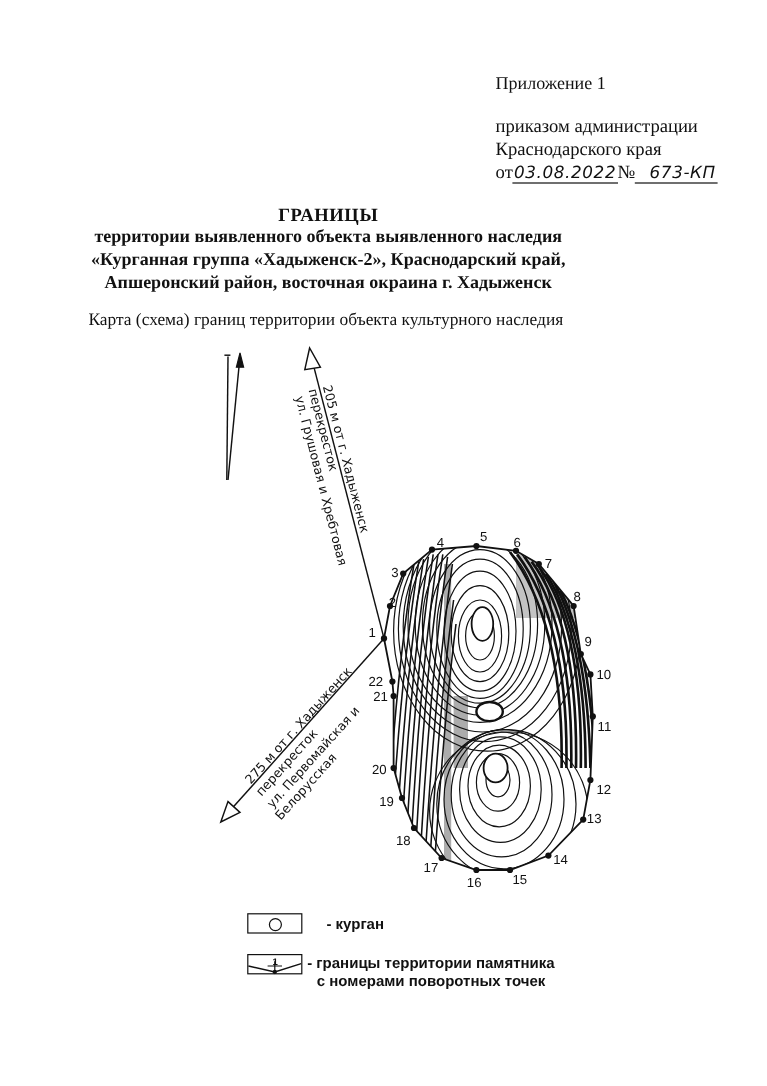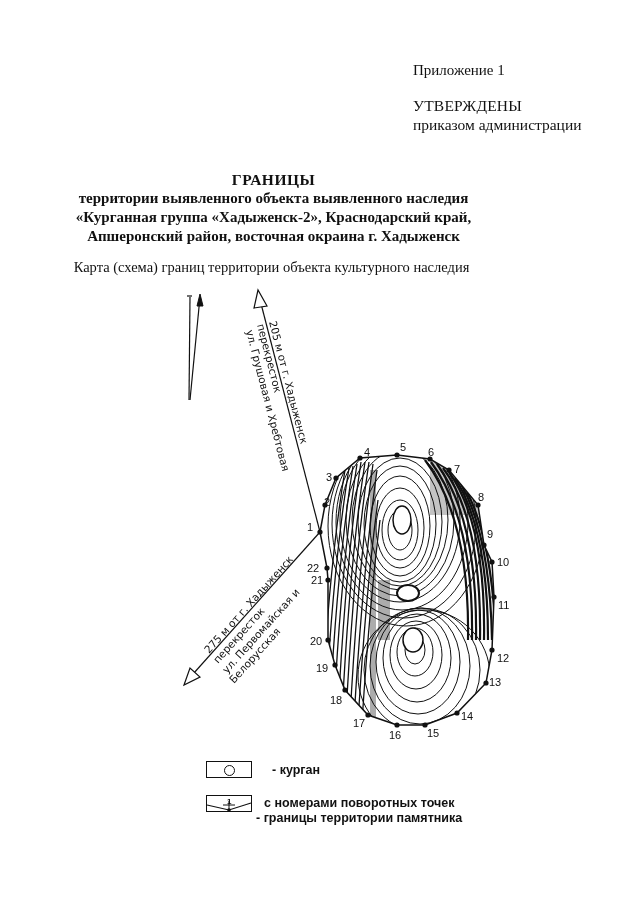--- a/index.html
+++ b/index.html
@@ -19,22 +19,28 @@
   .legend-1 { left:206px; top:761px; }
   .legend-2 { left:206px; top:795px; align-items:flex-start; }
   .legend-2 .txt { line-height:15px; margin-top:1px; }
 </style>
 </head>
 <body>
 
 <div class="abs appendix">Приложение 1</div>
 
 <div class="abs approved">
-  <div class="heading">УТВЕРЖДЕНЫ</div>
   <div>приказом администрации</div>
+  <div>Краснодарского края</div>
+  <div class="sig">
+    <span>от</span>
+    <span class="hand">03.08.2022</span>
+    <span>№</span>
+    <span class="hand" style="padding-left:12px;">673-КП</span>
+  </div>
 </div>
 
 <div class="abs title-block">
   <div class="main">ГРАНИЦЫ</div>
   <div>территории выявленного объекта выявленного наследия</div>
   <div>«Курганная группа «Хадыженск-2», Краснодарский край,</div>
   <div>Апшеронский район, восточная окраина г. Хадыженск</div>
 </div>
 
 <div class="abs subtitle">Карта (схема) границ территории объекта культурного наследия</div>
@@ -197,16 +203,16 @@
   <div class="legend-box">
     <svg width="46" height="17" style="position:absolute;left:-1px;top:-1px;">
       <polyline points="1,10 23,15 45,8" fill="none" stroke="#111" stroke-width="1.2"></polyline>
       <circle cx="23" cy="15" r="1.8" fill="#111"></circle>
       <line x1="23" y1="6" x2="23" y2="14" stroke="#111" stroke-width="1"></line>
       <line x1="17" y1="10" x2="29" y2="10" stroke="#111" stroke-width="1"></line>
       <text x="21" y="9" font-size="8" font-family="Liberation Sans, sans-serif" font-weight="bold" fill="#111">1</text>
     </svg>
   </div>
   <div class="txt" style="margin-left:4px;">
+    <div>- границы территории памятника</div>
     <div style="padding-left:8px;">с номерами поворотных точек</div>
-    <div>- границы территории памятника</div>
   </div>
 </div>
 
 </body></html>

